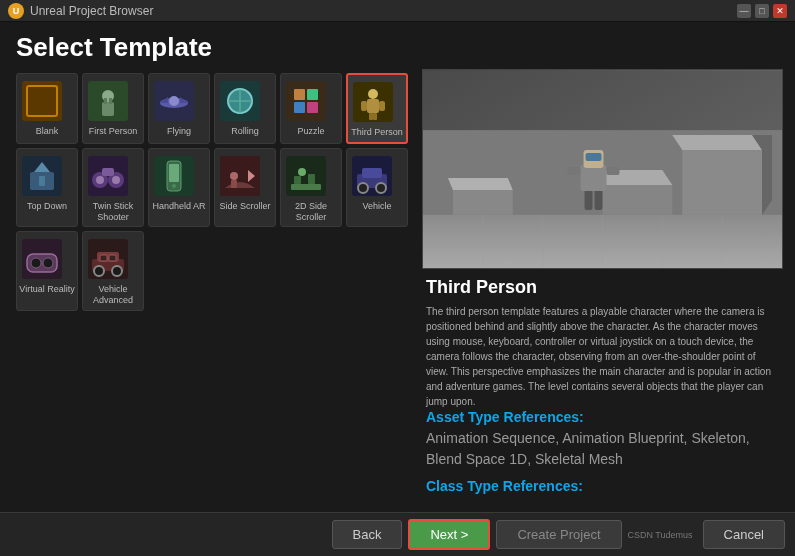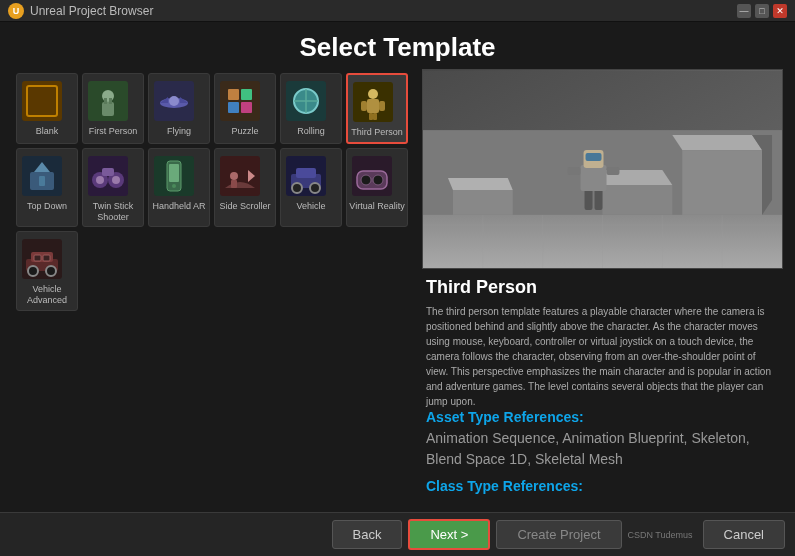--- a/index.html
+++ b/index.html
@@ -65,21 +65,20 @@
       flex-direction: column;
       height: 534px;
     }
     .page-header {
       padding: 10px 16px 6px;
     }
     .page-title {
       font-size: 26px;
       font-weight: bold;
       color: #ffffff;
-      text-align: center;
     }
     .content-area {
       display: flex;
       flex: 1;
       padding: 0 12px;
       gap: 10px;
     }
     .template-grid-container {
       width: 400px;
       flex-shrink: 0;
@@ -264,40 +263,40 @@
               <path d="M6 22 L14 16 L14 22Z" fill="#4a4a99"></path>
               <path d="M34 22 L26 16 L26 22Z" fill="#4a4a99"></path>
             </svg>
           </div>
           <span class="template-label">Flying</span>
         </div>
 
         <div class="template-item">
           <div class="template-icon">
             <svg width="40" height="40" viewBox="0 0 40 40">
+              <rect width="40" height="40" rx="3" fill="#1a3a3a"></rect>
+              <circle cx="20" cy="20" r="12" fill="#3a8a8a" stroke="#7acaca" stroke-width="2"></circle>
+              <line x1="20" y1="8" x2="20" y2="32" stroke="#5aaa9a" stroke-width="1.5"></line>
+              <line x1="8" y1="20" x2="32" y2="20" stroke="#5aaa9a" stroke-width="1.5"></line>
+            </svg>
+          </div>
+          <span class="template-label">Rolling</span>
+        </div>
+
+        <div class="template-item">
+          <div class="template-icon">
+            <svg width="40" height="40" viewBox="0 0 40 40">
               <rect width="40" height="40" rx="3" fill="#3a2a1a"></rect>
               <rect x="8" y="8" width="11" height="11" rx="1" fill="#c08040"></rect>
               <rect x="21" y="8" width="11" height="11" rx="1" fill="#40c080"></rect>
               <rect x="8" y="21" width="11" height="11" rx="1" fill="#4080c0"></rect>
               <rect x="21" y="21" width="11" height="11" rx="1" fill="#c04080"></rect>
             </svg>
           </div>
           <span class="template-label">Puzzle</span>
-        </div>
-
-        <div class="template-item">
-          <div class="template-icon">
-            <svg width="40" height="40" viewBox="0 0 40 40">
-              <rect width="40" height="40" rx="3" fill="#1a3a3a"></rect>
-              <circle cx="20" cy="20" r="12" fill="#3a8a8a" stroke="#7acaca" stroke-width="2"></circle>
-              <line x1="20" y1="8" x2="20" y2="32" stroke="#5aaa9a" stroke-width="1.5"></line>
-              <line x1="8" y1="20" x2="32" y2="20" stroke="#5aaa9a" stroke-width="1.5"></line>
-            </svg>
-          </div>
-          <span class="template-label">Rolling</span>
         </div>
 
         <div class="template-item selected">
           <div class="template-icon">
             <svg width="40" height="40" viewBox="0 0 40 40">
               <rect width="40" height="40" rx="3" fill="#3a3000"></rect>
               <circle cx="20" cy="12" r="5" fill="#d4b860"></circle>
               <rect x="14" y="17" width="12" height="14" rx="2" fill="#b09040"></rect>
               <rect x="8" y="19" width="6" height="10" rx="2" fill="#a08030"></rect>
               <rect x="26" y="19" width="6" height="10" rx="2" fill="#a08030"></rect>
@@ -352,20 +351,32 @@
               <rect width="40" height="40" rx="3" fill="#3a1a1a"></rect>
               <path d="M5 32 Q20 20 35 32Z" fill="#6a3a3a"></path>
               <circle cx="14" cy="20" r="4" fill="#aa6a6a"></circle>
               <rect x="11" y="24" width="6" height="8" rx="1" fill="#8a4a4a"></rect>
               <polygon points="28,14 35,20 28,26" fill="#cc8888"></polygon>
             </svg>
           </div>
           <span class="template-label">Side Scroller</span>
         </div>
 
+        <div class="template-item">
+          <div class="template-icon">
+            <svg width="40" height="40" viewBox="0 0 40 40">
+              <rect width="40" height="40" rx="3" fill="#1a2a1a"></rect>
+              <rect x="5" y="28" width="30" height="6" rx="1" fill="#4a7a4a"></rect>
+              <rect x="8" y="20" width="7" height="8" rx="1" fill="#3a6a3a"></rect>
+              <rect x="22" y="18" width="7" height="10" rx="1" fill="#3a6a3a"></rect>
+              <circle cx="16" cy="16" r="4" fill="#6aaa6a"></circle>
+            </svg>
+          </div>
+          <span class="template-label">2D Side Scroller</span>
+        </div>
 
         <div class="template-item">
           <div class="template-icon">
             <svg width="40" height="40" viewBox="0 0 40 40">
               <rect width="40" height="40" rx="3" fill="#1a1a3a"></rect>
               <rect x="5" y="18" width="30" height="14" rx="2" fill="#3a3a7a"></rect>
               <rect x="10" y="12" width="20" height="10" rx="2" fill="#4a4a9a"></rect>
               <circle cx="11" cy="32" r="5" fill="#222" stroke="#888" stroke-width="2"></circle>
               <circle cx="29" cy="32" r="5" fill="#222" stroke="#888" stroke-width="2"></circle>
             </svg>

